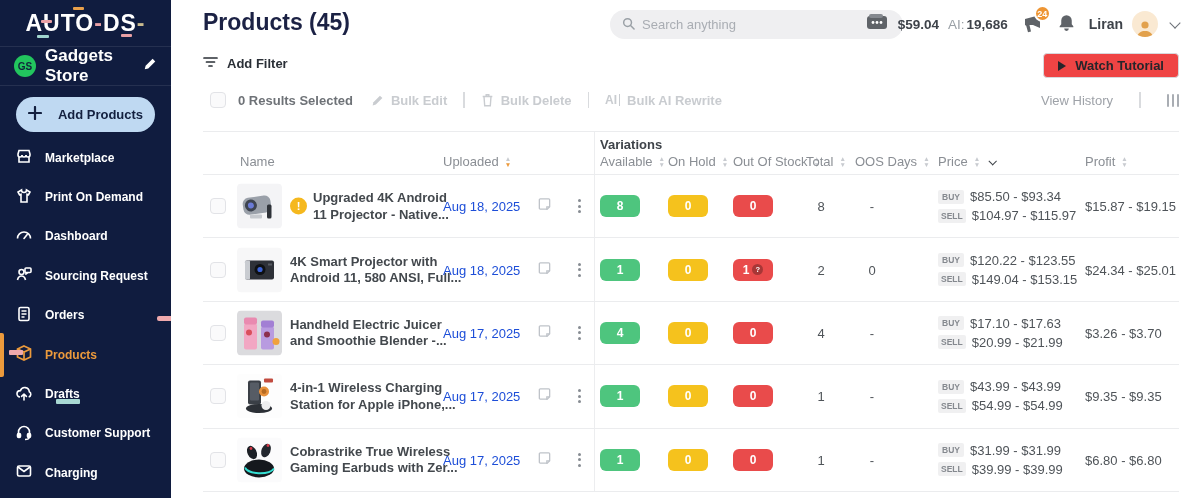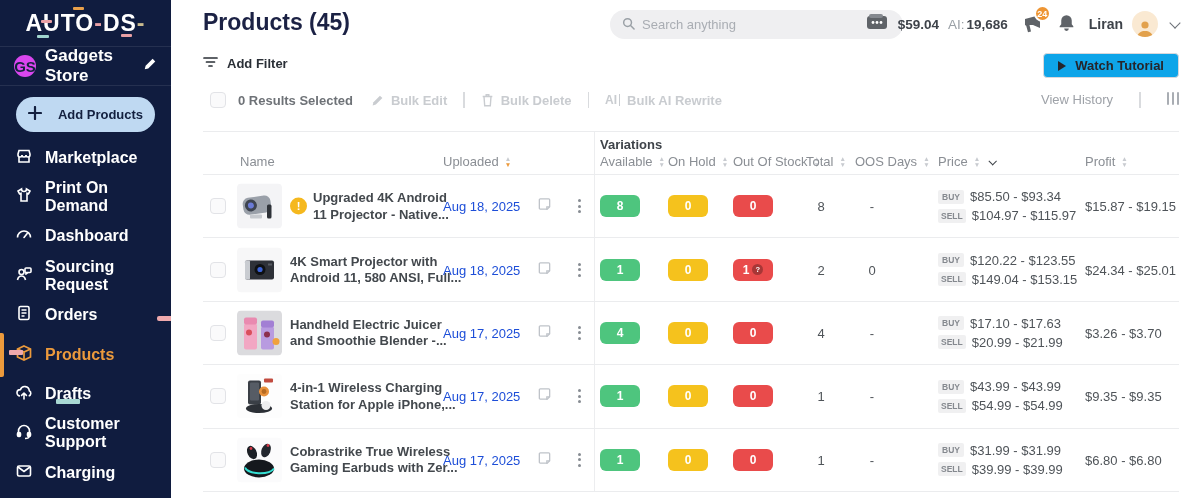--- a/index.html
+++ b/index.html
@@ -16,32 +16,32 @@
   .logo .dash1 { color:#E9A0A5; }
   .logo .dash2 { color:#C9BA8E; }
   .logo .mark { position:absolute; border-radius:1px; }
   .m-u-pink   { left:16px; top:10px;  width:11px; height:3px; background:#E9A0A5; }
   .m-u-teal   { left:12px; top:25px;  width:12px; height:3px; background:#9FD4CE; }
   .m-o-orange { left:48px; top:-3px;  width:11px; height:3px; background:#E8A04B; }
   .m-s-pink   { left:96px; top:24px;  width:11px; height:3px; background:#E9A0A5; }
 
   .store-row { height:39px; display:flex; align-items:center; gap:9px; padding:0 14px;
     border-bottom:1px solid rgba(255,255,255,.09); }
-  .store-badge { width:22px; height:22px; border-radius:50%; background:#d946ef;
-    color:#10243B; font-size:15px; font-weight:bold; display:flex; align-items:center;
+  .store-badge { width:22px; height:22px; border-radius:50%; background:#22c55e;
+    color:#10243B; font-size:10px; font-weight:bold; display:flex; align-items:center;
     justify-content:center; flex:0 0 auto; }
   .store-name { color:#fff; font-size:17px; font-weight:bold; flex:1; }
 
   .add-products { margin:11px 16px 0; height:35px; border-radius:18px; background:#BFD9F2;
     color:#13203F; font-size:13px; font-weight:bold; display:flex; align-items:center;
     justify-content:center; gap:16px; cursor:pointer; }
 
   .nav { position:absolute; left:0; top:138px; right:0; }
   .nav-item { height:39.4px; display:flex; align-items:center; gap:12px; padding:0 15px;
-    color:#fff; font-size:16px; font-weight:bold; cursor:pointer; position:relative; }
+    color:#fff; font-size:12px; font-weight:bold; cursor:pointer; position:relative; }
   .nav-item svg { flex:0 0 auto; }
   .nav-item.active { color:#EC9A3C; }
   .active-bar { position:absolute; left:0; top:333px; width:4px; height:44px;
     background:#EC9A3C; border-radius:0 2px 2px 0; }
   .deco-pink-right { position:absolute; right:0; top:316px; width:14px; height:5px;
     background:#EFA9AD; border-radius:2px 0 0 2px; }
   .deco-teal-drafts { position:absolute; left:56px; top:399px; width:24px; height:5px;
     background:#A8D8D3; border-radius:1px; }
   .deco-pink-products { position:absolute; left:9px; top:350px; width:14px; height:5px;
     background:#EFA9AD; border-radius:1px; }
@@ -69,37 +69,37 @@
     display:flex; align-items:center; justify-content:center; border:2px solid #fff; }
   .user-name { font-size:14px; font-weight:bold; color:#3E434A; margin-left:3px; }
   .avatar { width:26px; height:26px; border-radius:50%; background:#FAE9D2;
     display:flex; align-items:flex-end; justify-content:center; overflow:hidden; }
   .chev-down { width:8px; height:8px; border-right:1.8px solid #6B7077;
     border-bottom:1.8px solid #6B7077; transform:rotate(45deg); margin-left:4px; margin-top:-3px; }
 
   .add-filter { position:absolute; left:32px; top:56px; display:flex; align-items:center;
     gap:9px; font-size:13px; font-weight:bold; color:#2A2F36; cursor:pointer; }
   .watch-btn { position:absolute; right:21px; top:53px; height:25px; padding:0 14px;
-    border:1px solid #D8D8DC; border-radius:4px; background:#0ea5e9; display:flex;
+    border:1px solid #D8D8DC; border-radius:4px; background:#ef4444; display:flex;
     align-items:center; gap:9px; font-size:13px; font-weight:bold; color:#26252A;
     cursor:pointer; }
   .play-tri { width:0; height:0; border-left:8px solid #26252A; border-top:5px solid transparent;
     border-bottom:5px solid transparent; }
 
   .bulk-row { position:absolute; left:0; right:0; top:92px; height:20px; }
   .bulk-left { position:absolute; left:39px; top:0; display:flex; align-items:center; gap:10px; }
   .checkbox { width:16px; height:16px; border:1.5px solid #E2E3E7; border-radius:4px;
     background:#FAFAFB; }
   .bulk-count { font-size:13px; font-weight:bold; color:#6E7277; margin-left:2px; margin-right:8px; }
   .bulk-action { display:flex; align-items:center; gap:7px; font-size:13px; font-weight:bold;
     color:#C9CCD0; cursor:default; }
   .bulk-div { width:1.5px; height:16px; background:#D9DBDE; margin:0 6px; }
   .ai-glyph { font-size:12px; font-weight:bold; color:#C9CCD0; border-right:1.5px solid #C9CCD0;
     padding-right:2px; line-height:12px; }
-  .bulk-right { position:absolute; right:21px; top:0; display:flex; gap:20px; }
+  .bulk-right { position:absolute; right:21px; top:0; display:flex; align-items:center; gap:20px; }
   .view-history { font-size:13px; color:#9EA2A8; cursor:pointer; }
   .cols-icon { display:flex; gap:2.5px; cursor:pointer; }
   .cols-icon i { width:2.5px; height:13px; background:#A9ADB3; border-radius:1px; }
 
   
   .table { position:absolute; left:32px; right:21px; top:131px; }
   .vline { position:absolute; left:391px; top:0; bottom:0; width:1px; background:#ECEDEF; }
   .thead { position:relative; height:44px; border-top:1px solid #EBECEE;
     border-bottom:1px solid #EBECEE; font-size:13px; color:#8A8E94; }
   .th { position:absolute; top:22px; display:flex; align-items:center; white-space:nowrap; }

